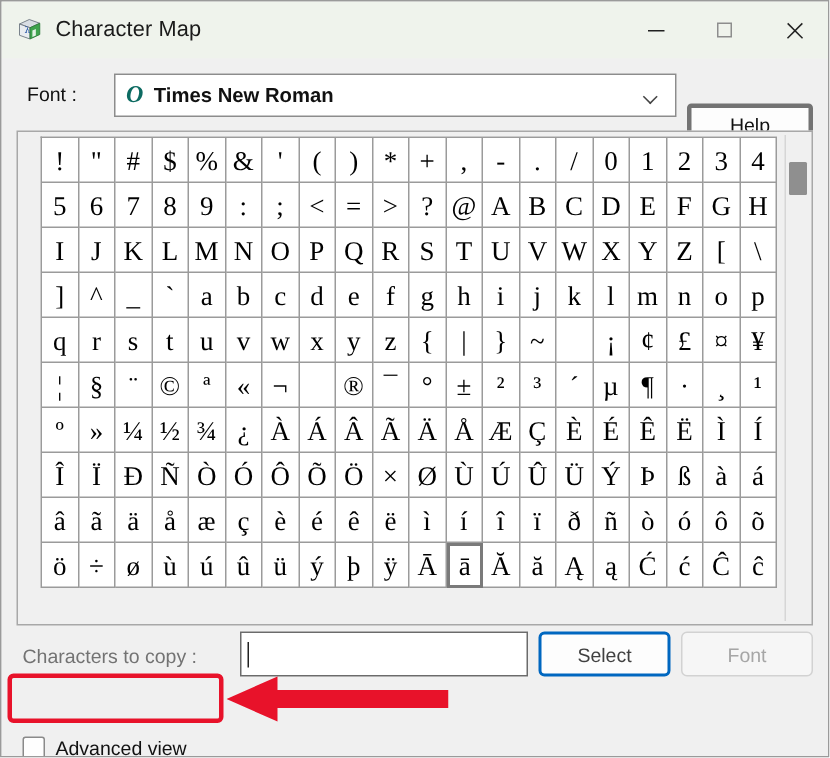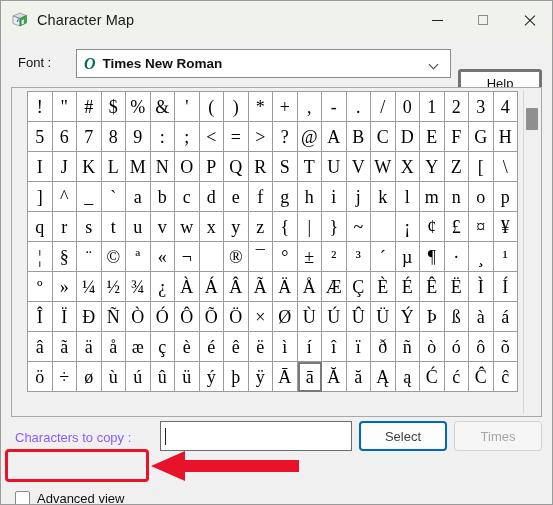--- a/index.html
+++ b/index.html
@@ -236,21 +236,21 @@
   .copy-row {
     position: absolute;
     left: 0; top: 382px;
     width: 551px;
     height: 32px;
   }
   .copy-label {
     position: absolute;
     left: 14px; top: 9px;
     font-size: 13px;
-    color: #8b5cf6;
+    color: #737373;
   }
   .copy-input {
     position: absolute;
     left: 159px; top: 0;
     width: 192px;
     height: 30px;
     background: #ffffff;
     border: 1px solid #6b6b6b;
     box-sizing: border-box;
     display: flex;
@@ -592,21 +592,21 @@
       </div>
     </div>
 
     <div class="copy-row">
       <div class="copy-label">Characters to copy :</div>
       <div class="copy-input">
         <span class="caret"></span>
         <span class="copy-input-text"></span>
       </div>
       <div class="select-btn">Select</div>
-      <div class="copy-btn">Times</div>
+      <div class="copy-btn">Font</div>
     </div>
 
     <div class="adv-row">
       <span class="checkbox"></span>
       <span class="adv-label">Advanced view</span>
     </div>
 
   </div>
 
   <div class="annot-rect"></div>

